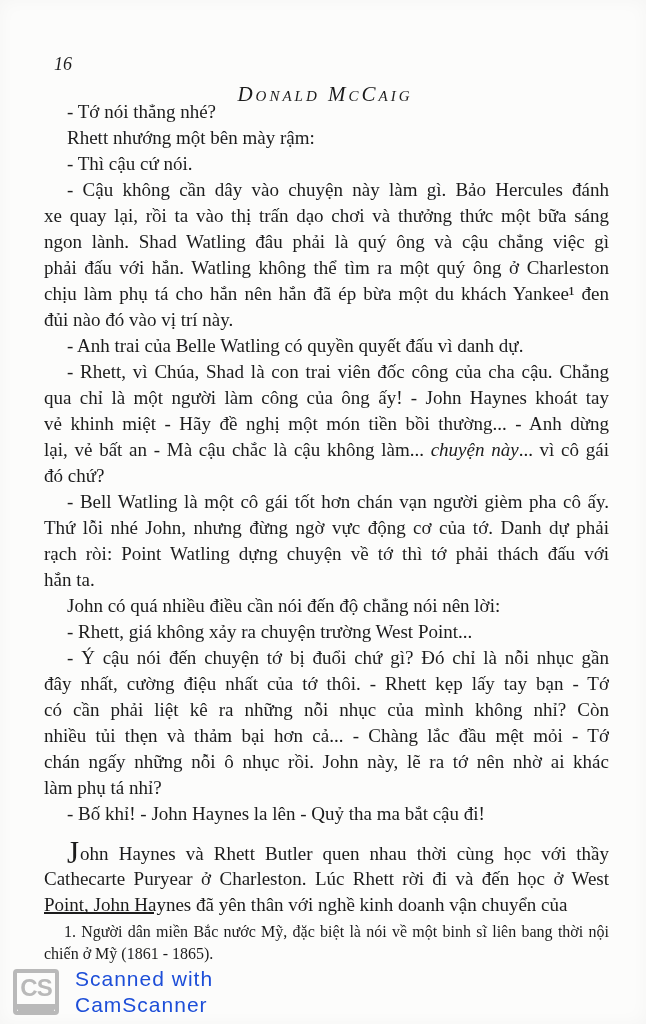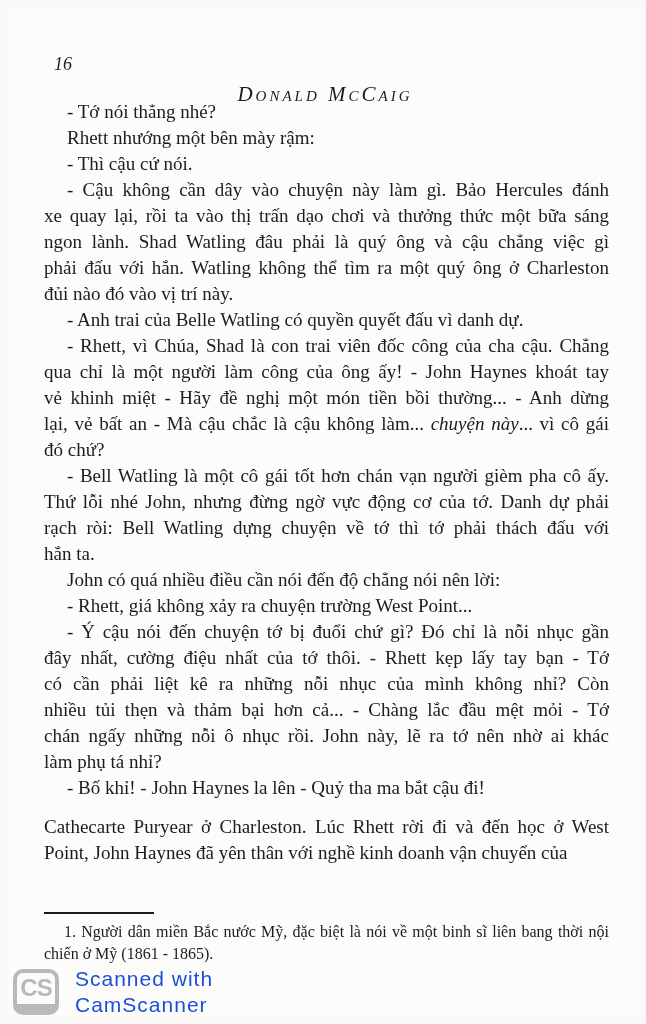--- a/index.html
+++ b/index.html
@@ -104,21 +104,21 @@
     top: 966px;
     display: flex;
     align-items: center;
     font-family: "Liberation Sans", sans-serif;
   }
   .cs-logo {
     position: relative;
     width: 38px;
     height: 38px;
     border: 4px solid #b9b9b9;
-    border-radius: 10px;
+    border-radius: 4px;
     background: #fcfcfb;
     flex: 0 0 auto;
   }
   .cs-letters {
     position: absolute;
     top: 1px;
     left: 0;
     right: 0;
     text-align: center;
     font-weight: bold;
@@ -161,56 +161,58 @@
         <div class="line first last">Rhett nhướng một bên mày rậm:</div>
       </div>
       <div class="para">
         <div class="line first last">- Thì cậu cứ nói.</div>
       </div>
       <div class="para">
         <div class="line first">- Cậu không cần dây vào chuyện này làm gì. Bảo Hercules đánh</div>
         <div class="line">xe quay lại, rồi ta vào thị trấn dạo chơi và thưởng thức một bữa sáng</div>
         <div class="line">ngon lành. Shad Watling đâu phải là quý ông và cậu chẳng việc gì</div>
         <div class="line">phải đấu với hắn. Watling không thể tìm ra một quý ông ở Charleston</div>
+        <div class="line">chịu làm phụ tá cho hắn nên hắn đã ép bừa một du khách Yankee¹ đen</div>
         <div class="line last">đủi nào đó vào vị trí này.</div>
       </div>
       <div class="para">
         <div class="line first last">- Anh trai của Belle Watling có quyền quyết đấu vì danh dự.</div>
       </div>
       <div class="para">
         <div class="line first">- Rhett, vì Chúa, Shad là con trai viên đốc công của cha cậu. Chẳng</div>
         <div class="line">qua chỉ là một người làm công của ông ấy! - John Haynes khoát tay</div>
         <div class="line">vẻ khinh miệt - Hãy đề nghị một món tiền bồi thường... - Anh dừng</div>
         <div class="line">lại, vẻ bất an - Mà cậu chắc là cậu không làm... <i>chuyện này</i>... vì cô gái</div>
         <div class="line last">đó chứ?</div>
       </div>
       <div class="para">
         <div class="line first">- Bell Watling là một cô gái tốt hơn chán vạn người gièm pha cô ấy.</div>
         <div class="line">Thứ lỗi nhé John, nhưng đừng ngờ vực động cơ của tớ. Danh dự phải</div>
-        <div class="line">rạch ròi: Bell Watling dựng chuyện về tớ thì tớ phải thách đấu với</div>
+        <div class="line">rạch ròi: Point Watling dựng chuyện về tớ thì tớ phải thách đấu với</div>
         <div class="line last">hắn ta.</div>
       </div>
       <div class="para">
         <div class="line first last">John có quá nhiều điều cần nói đến độ chẳng nói nên lời:</div>
       </div>
       <div class="para">
         <div class="line first last">- Rhett, giá không xảy ra chuyện trường West Point...</div>
       </div>
       <div class="para">
         <div class="line first">- Ý cậu nói đến chuyện tớ bị đuổi chứ gì? Đó chỉ là nỗi nhục gần</div>
         <div class="line">đây nhất, cường điệu nhất của tớ thôi. - Rhett kẹp lấy tay bạn - Tớ</div>
         <div class="line">có cần phải liệt kê ra những nỗi nhục của mình không nhỉ? Còn</div>
         <div class="line">nhiều tủi thẹn và thảm bại hơn cả... - Chàng lắc đầu mệt mỏi - Tớ</div>
         <div class="line">chán ngấy những nỗi ô nhục rồi. John này, lẽ ra tớ nên nhờ ai khác</div>
         <div class="line last">làm phụ tá nhỉ?</div>
       </div>
       <div class="para">
         <div class="line first last">- Bố khỉ! - John Haynes la lên - Quỷ tha ma bắt cậu đi!</div>
       </div>
       <div class="para section-break">
+        <div class="line first"><span class="bigcap">J</span>ohn Haynes và Rhett Butler quen nhau thời cùng học với thầy</div>
         <div class="line">Cathecarte Puryear ở Charleston. Lúc Rhett rời đi và đến học ở West</div>
         <div class="line last">Point, John Haynes đã yên thân với nghề kinh doanh vận chuyển của</div>
       </div>
     </div>
 
   <div class="footnote">
     <div class="fn-rule"></div>
     <div class="fn-text">
         <div class="fn-line first">1. Người dân miền Bắc nước Mỹ, đặc biệt là nói về một binh sĩ liên bang thời nội</div>
         <div class="fn-line last">chiến ở Mỹ (1861 - 1865).</div>

